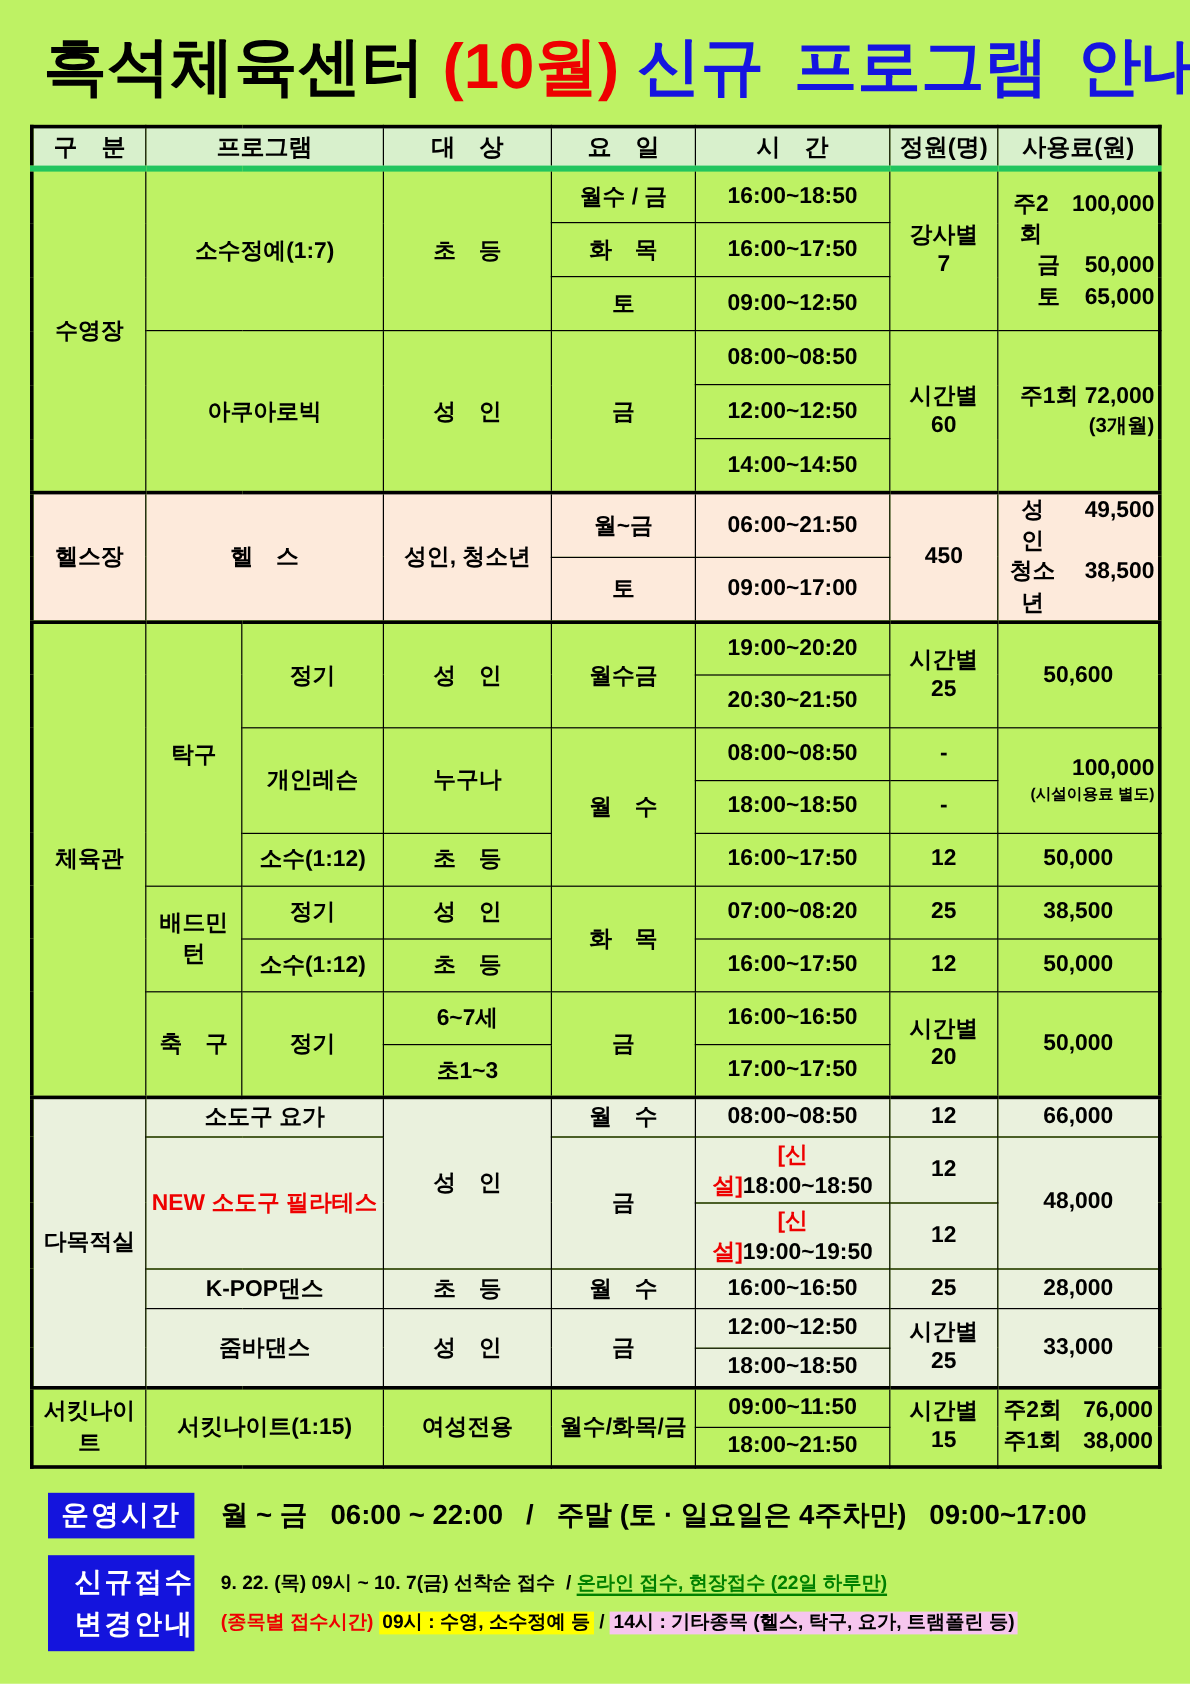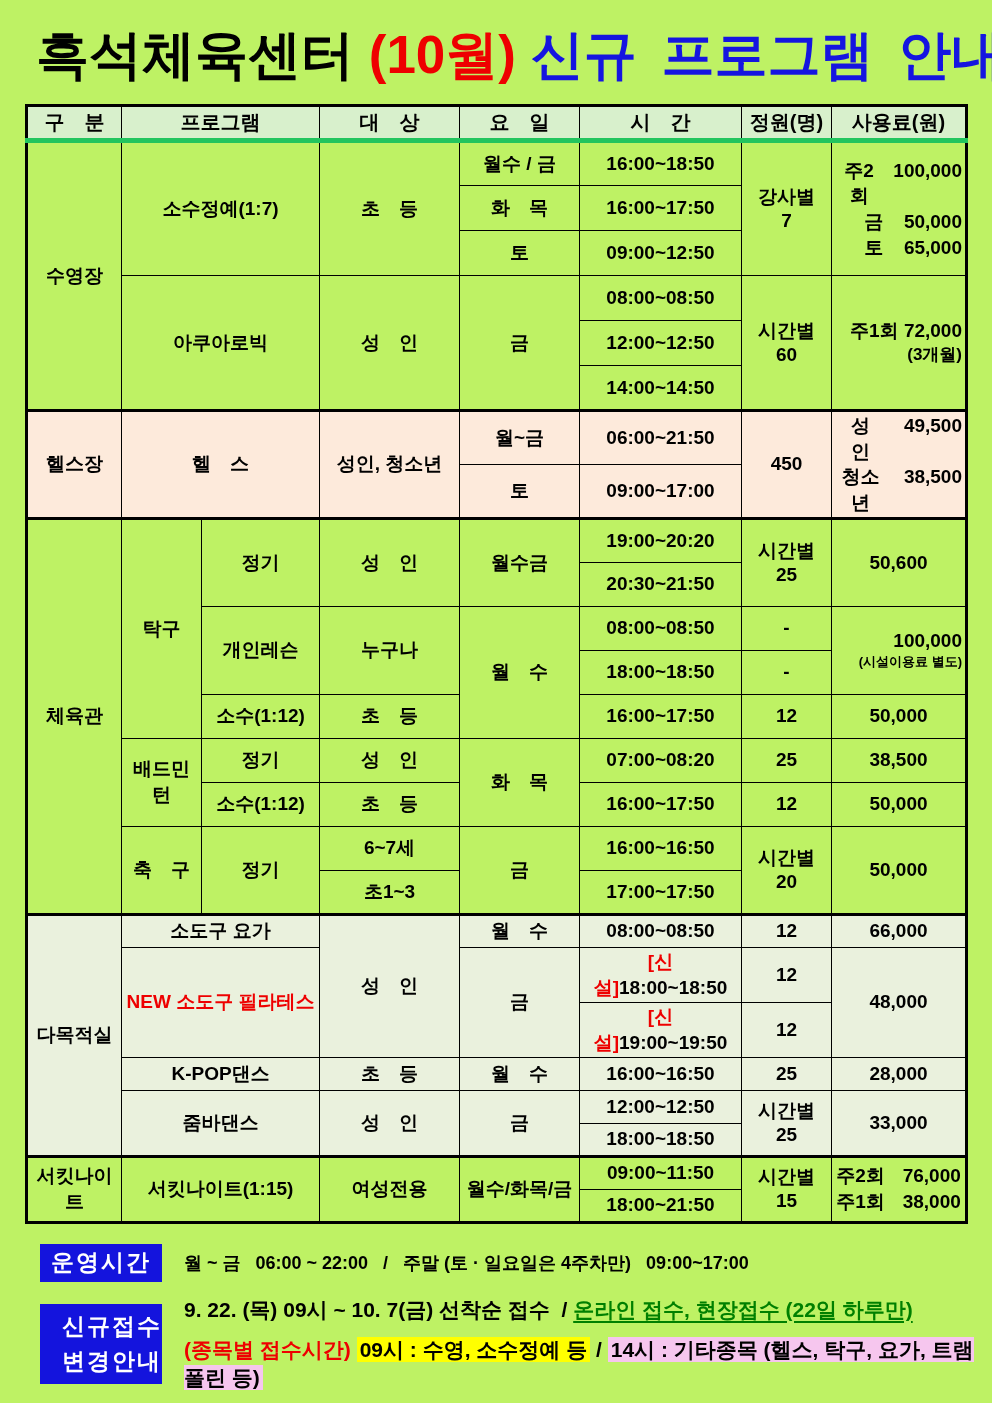--- a/index.html
+++ b/index.html
@@ -48,23 +48,23 @@
   
   .notes { margin:20px 0 0 28px; }
   .note-row { display:flex; align-items:center; margin-bottom:14px;margin-left:12px; }
   .badge {
     background:#1414dd; color:#fff; width:122px; min-height:38px;
     display:flex; flex-direction:column; justify-content:center;
     text-align:center; font-size:23px; font-weight:900; letter-spacing:2px;
     line-height:1.5; flex-shrink:0;
   }
   .badge.tall { min-height:80px;text-align:right; }
-  .note-text { margin-left:22px; font-size:18px; font-weight:800; }
+  .note-text { margin-left:22px; font-size:23px; font-weight:800; }
   .reg-lines { margin-left:22px; display:flex; flex-direction:column; gap:12px; }
-  .reg-line { font-size:21px; font-weight:800; }
+  .reg-line { font-size:16px; font-weight:800; }
   .green-link { color:#008000; text-decoration:underline; text-decoration-thickness:2px; text-underline-offset:4px; }
   .hl-yellow { background:#ffff00; padding:1px 3px; }
   .hl-pink { background:#f6c6ee; padding:1px 3px; }
 </style>
 </head>
 <body>
 
 <div class="page">
 
   <div class="title">

